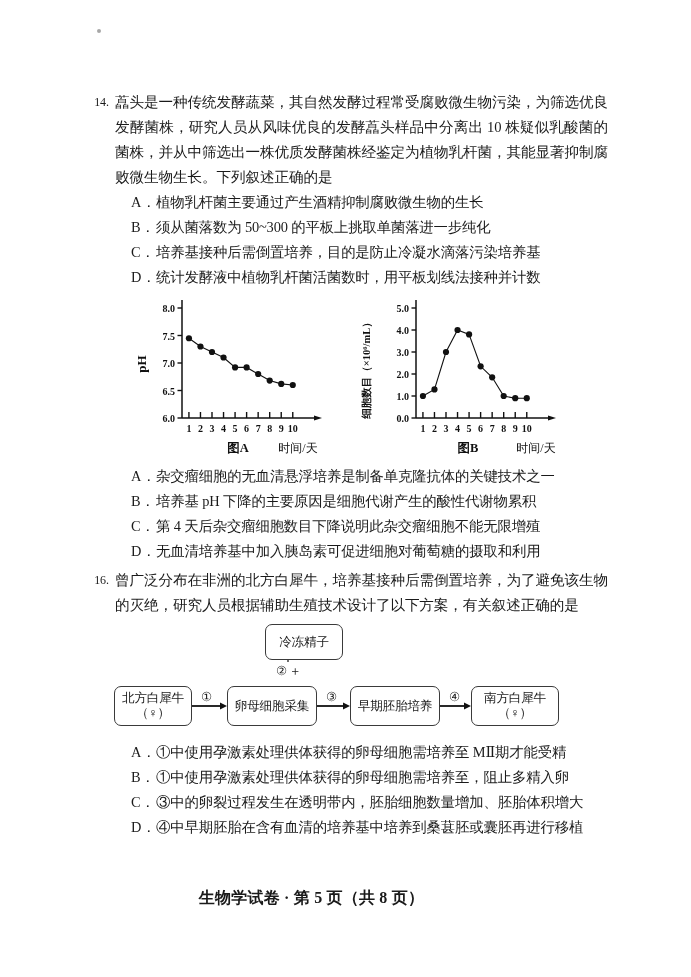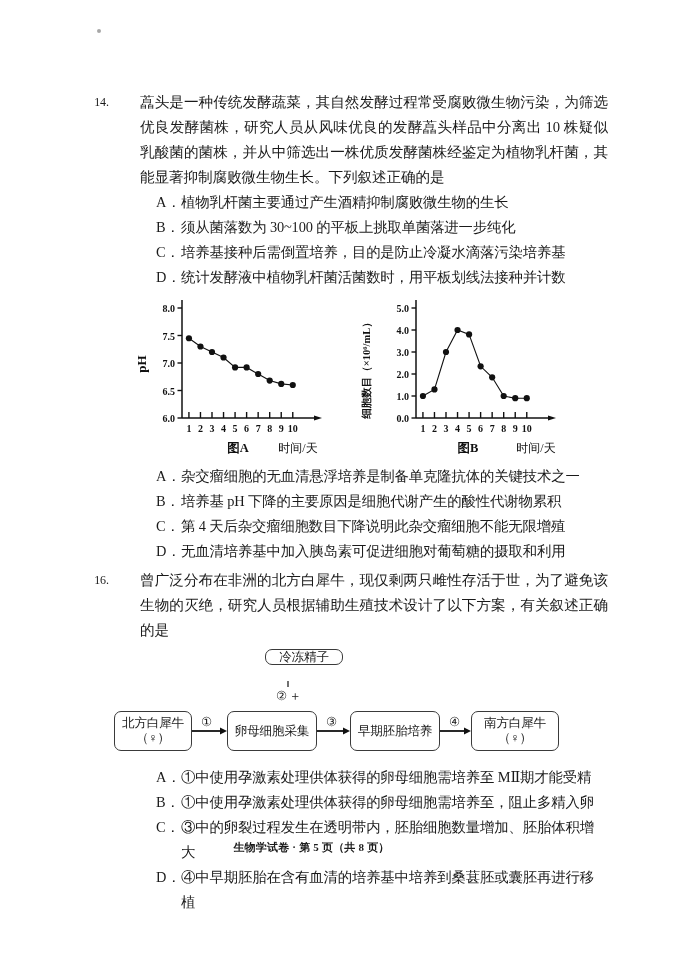--- a/index.html
+++ b/index.html
@@ -48,21 +48,20 @@
   .q-num {
     width: 27px;
     flex: 0 0 27px;
     font-size: 12px;
     line-height: 25px;
     text-align: center;
     letter-spacing: -0.2px;
   }
   .q-body {
     flex: 1 1 auto;
-    margin-left: 25px;
   }
   .q-stem {
     font-size: 14.6px;
     line-height: 25px;
     text-align: justify;
     text-justify: inter-ideograph;
     text-align-last: left;
     letter-spacing: -0.1px;
   }
   .opt-list {
@@ -122,24 +121,24 @@
   .flow-lbl {
     position: absolute;
     font-size: 12.4px;
     line-height: 14px;
     white-space: nowrap;
   }
   
   .footer {
     position: absolute;
     left: 0;
-    top: 840px;
+    top: 888px;
     width: 623px;
     text-align: center;
-    font-size: 11px;
+    font-size: 16px;
     font-weight: bold;
     letter-spacing: 0.2px;
   }
 </style>
 </head>
 <body>
 
 <div class="page">
 
   <div class="scan-dot"></div>
@@ -151,21 +150,21 @@
         <div class="q-num">14.</div>
         <div class="q-body">
           <div class="q-stem">藠头是一种传统发酵蔬菜，其自然发酵过程常受腐败微生物污染，为筛选优良发酵菌株，研究人员从风味优良的发酵藠头样品中分离出 10 株疑似乳酸菌的菌株，并从中筛选出一株优质发酵菌株经鉴定为植物乳杆菌，其能显著抑制腐败微生物生长。下列叙述正确的是</div>
           <ul class="opt-list">
             <li class="opt">
               <span class="opt-letter">A．</span>
               <span class="opt-text">植物乳杆菌主要通过产生酒精抑制腐败微生物的生长</span>
             </li>
             <li class="opt">
               <span class="opt-letter">B．</span>
-              <span class="opt-text">须从菌落数为 30~100 的平板上挑取单菌落进一步纯化</span>
+              <span class="opt-text">须从菌落数为 50~300 的平板上挑取单菌落进一步纯化</span>
             </li>
             <li class="opt">
               <span class="opt-letter">C．</span>
               <span class="opt-text">培养基接种后需倒置培养，目的是防止冷凝水滴落污染培养基</span>
             </li>
             <li class="opt">
               <span class="opt-letter">D．</span>
               <span class="opt-text">统计发酵液中植物乳杆菌活菌数时，用平板划线法接种并计数</span>
             </li>
           </ul>
@@ -312,38 +311,38 @@
             </li>
           </ul>
         </div>
       </div>
     </div>
 
     <div class="q">
       <div class="q-row">
         <div class="q-num">16.</div>
         <div class="q-body">
-          <div class="q-stem">曾广泛分布在非洲的北方白犀牛，现仅剩两只雌性存活于世，为了避免该生物的灭绝，研究人员根据辅助生殖技术设计了以下方案，有关叙述正确的是</div>
+          <div class="q-stem">曾广泛分布在非洲的北方白犀牛，培养基接种后需倒置培养，为了避免该生物的灭绝，研究人员根据辅助生殖技术设计了以下方案，有关叙述正确的是</div>
         </div>
       </div>
 
       <div class="flow-wrap">
         <svg width="520" height="108" viewBox="0 0 520 108" style="position:absolute;left:0;top:0;">
           <g id="flow-arrows">
               <line x1="104" y1="82" x2="133" y2="82" stroke="#111" stroke-width="1.8"></line>
               <polygon points="139,82 132,78.4 132,85.6" fill="#111"></polygon>
               <line x1="229" y1="82" x2="256" y2="82" stroke="#111" stroke-width="1.8"></line>
               <polygon points="262,82 255,78.4 255,85.6" fill="#111"></polygon>
               <line x1="352" y1="82" x2="377" y2="82" stroke="#111" stroke-width="1.8"></line>
               <polygon points="383,82 376,78.4 376,85.6" fill="#111"></polygon>
               <line x1="200" y1="32" x2="200" y2="38" stroke="#111" stroke-width="1.2"></line>
             </g>
         </svg>
 
-        <div class="flow-box" style="left:177px; top:0px; width:78px; height:16px;">
+        <div class="flow-box" style="left:177px; top:0px; width:78px; height:36px;">
           <span>冷冻精子</span>
         </div>
 
         <div class="flow-lbl" style="left:188px; top:40px;">
           <span>②</span><span class="flow-plus-inline" style="position:static;margin-left:2px;">＋</span>
         </div>
 
         <div class="flow-box" style="left:26px; top:62px; width:78px; height:40px;border-radius:7px;">
           <span>北方白犀牛</span>
           <span>（♀）</span>

